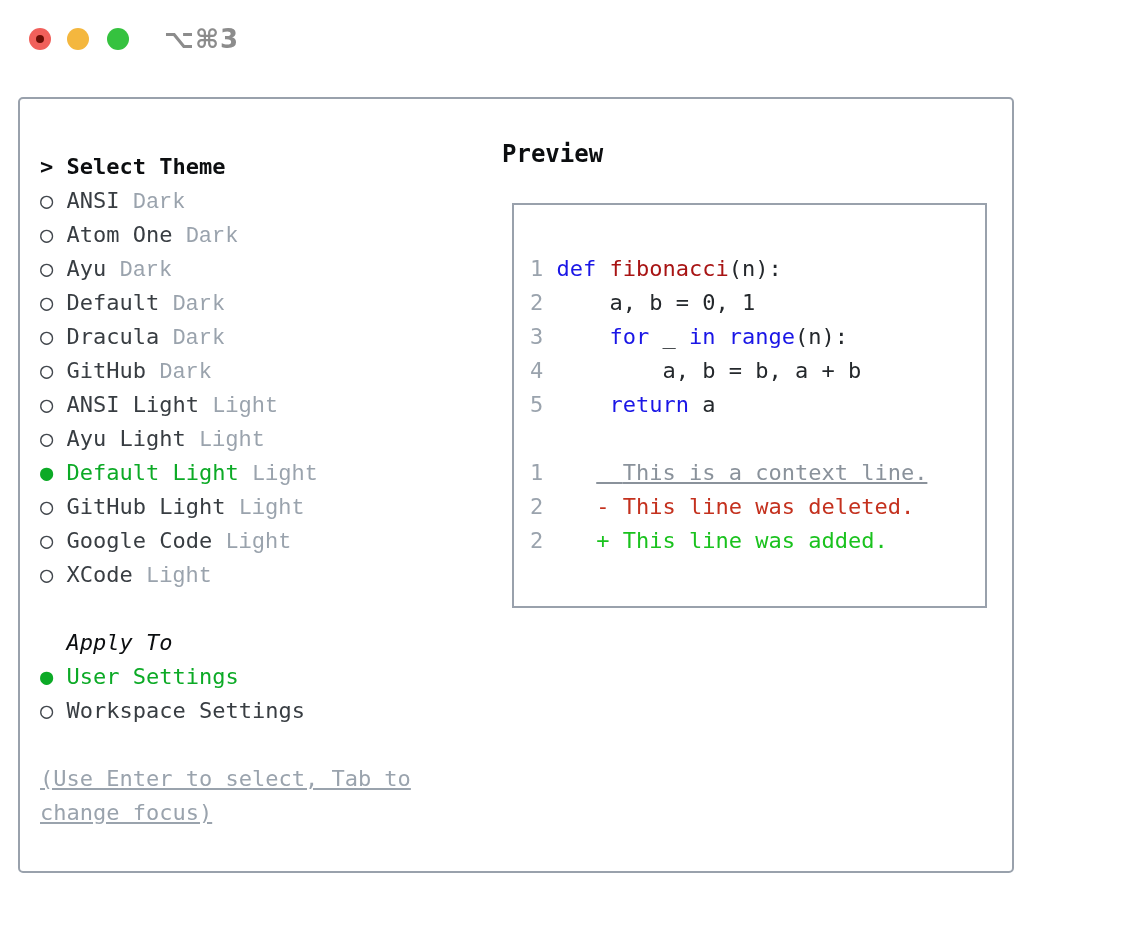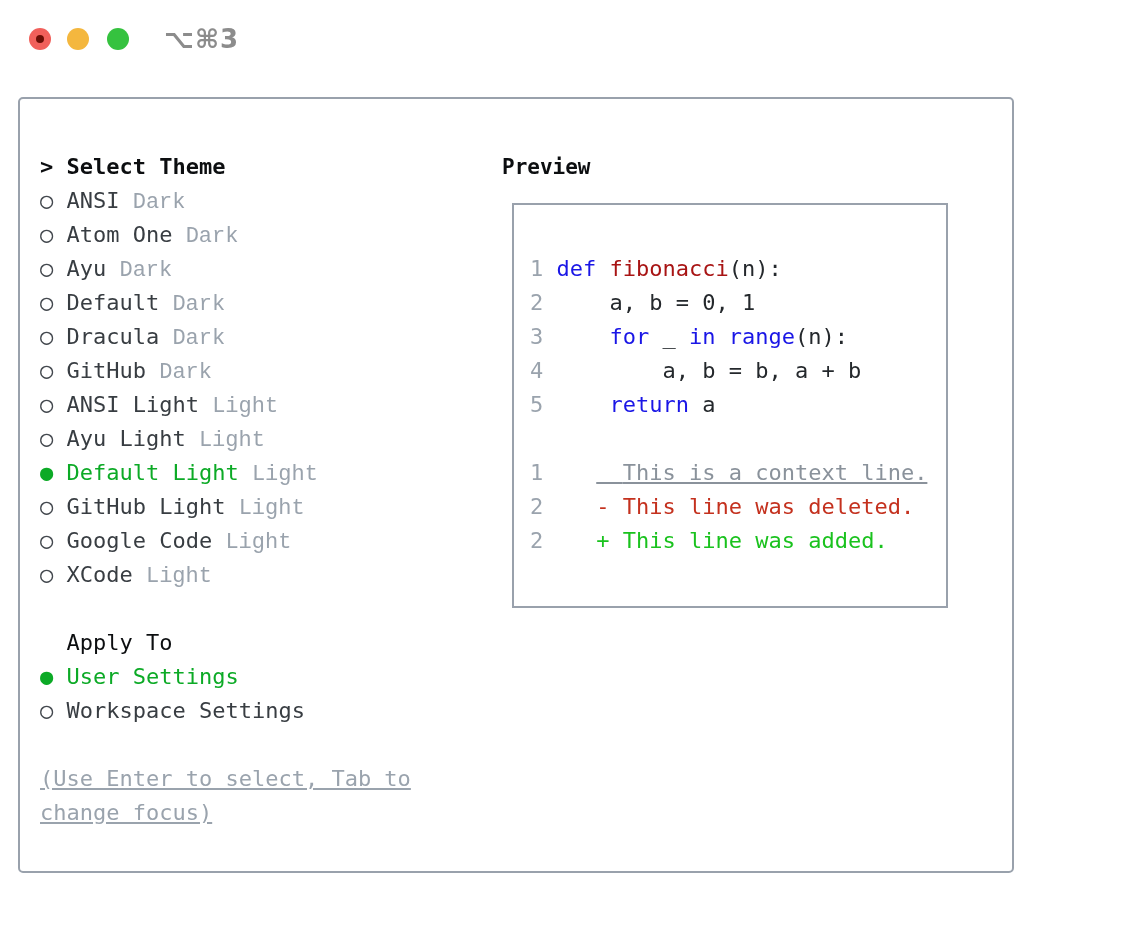--- a/index.html
+++ b/index.html
@@ -37,31 +37,31 @@
   .theme-list {
     position: absolute; left: 20px; top: 51px;
     font-size: 22px; line-height: 34px; white-space: pre; color: var(--item);
   }
   .row { height: 34px; }
   .row.title { font-weight: bold; color: var(--header); }
   .marker { color: #43484e; }
   .marker.caret { color: var(--header); font-weight: bold; }
   .variant { color: var(--muted); font-family: Liberation Mono, monospace; }
   .selected, .selected .marker { color: var(--sel-green); }
-  .apply-title { color: var(--header); }
+  .apply-title { color: var(--header); font-style: italic; }
   .hint { color: var(--muted); text-decoration: underline; }
 
   
   .preview-title {
-    position: absolute; left: 482px; top: 51px;
-    font-size: 21px; line-height: 34px; font-weight: bold; color: var(--header);
+    position: absolute; left: 482px; top: 38px;
+    font-size: 24px; line-height: 34px; font-weight: bold; color: var(--header);
     white-space: pre;
   }
   .preview-box {
-    position: absolute; left: 492px; top: 104px; width: 436px; height: 405px;
+    position: absolute; left: 492px; top: 104px; width: 475px; height: 405px;
     border: 2px solid var(--border); background: #fff;
   }
   .code-flow {
     position: absolute; left: 16px; top: 47px;
     font-size: 22px; line-height: 34px; white-space: pre; color: var(--code-plain);
   }
   .lnum { color: var(--muted); }
   .k { color: var(--kw-blue); }
   .f { color: var(--fn-red); }
   .p { color: var(--code-plain); }

